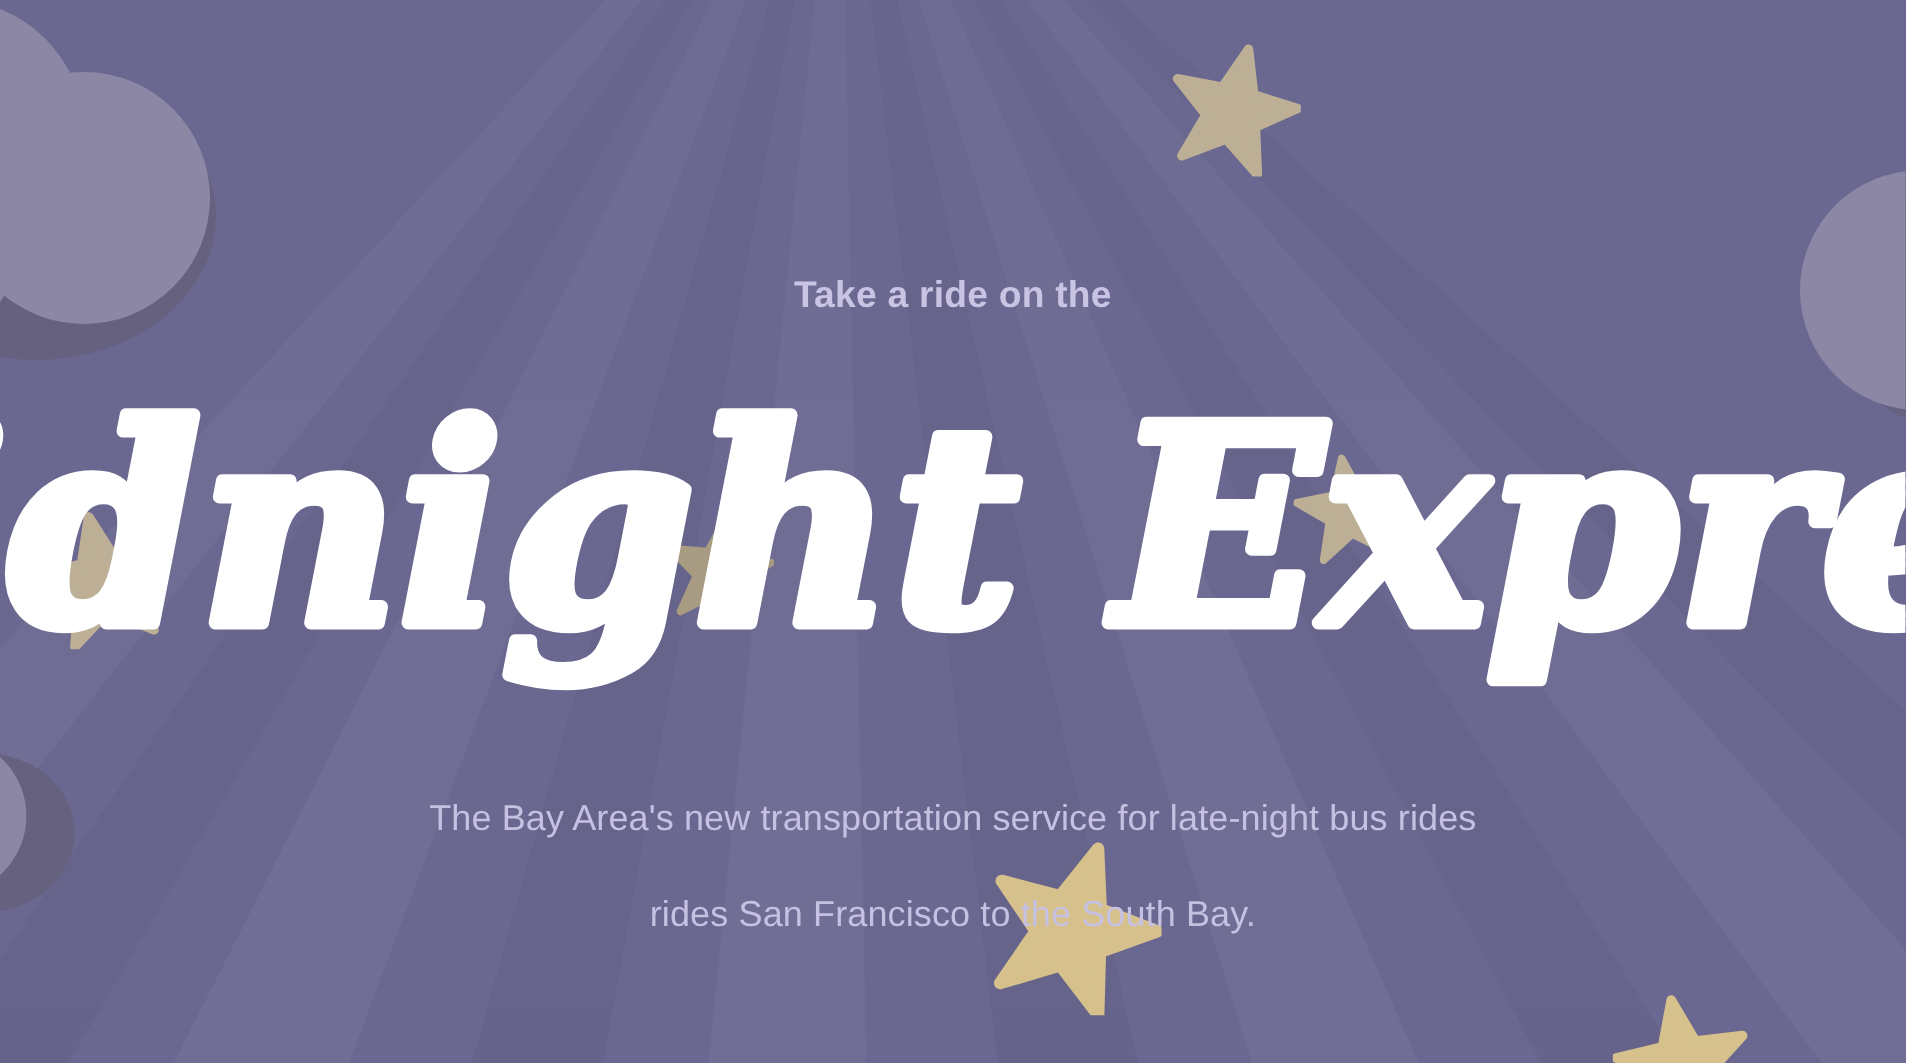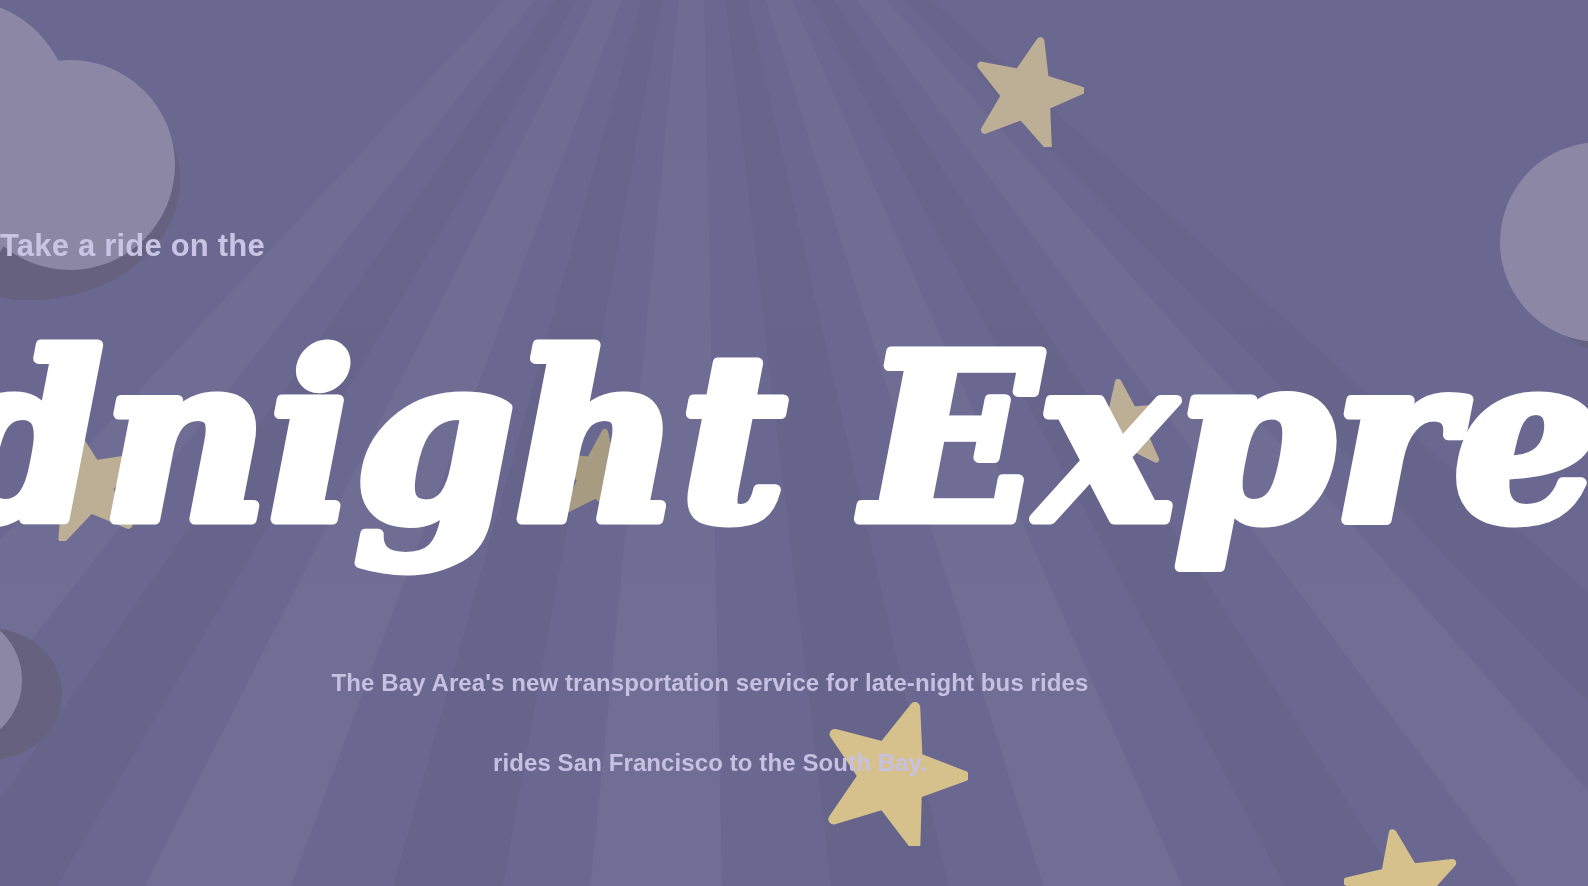--- a/index.html
+++ b/index.html
@@ -48,20 +48,21 @@
     pointer-events:none;
   }
 
   
   #content {
     position:absolute;
     left:0; top:0;
     width:1588px; height:886px;
     display:flex;
     flex-direction:column;
+    align-items:center;
     z-index:5;
   }
 
   #eyebrow {
     margin-top:230px;
     font-size:31px;
     font-weight:700;
     letter-spacing:.2px;
     color:#C9C4E4;
     line-height:1;
@@ -77,22 +78,22 @@
     height:300px;
     width:1460px;
     position:relative;
   }
   #title svg { display:block; width:100%; height:100%; overflow:visible; }
 
   #subtitle {
     margin-top:34px;
     width:1420px;
     text-align:center;
-    font-size:24px;
-    font-weight:700;
+    font-size:30px;
+    font-weight:400;
     color:#C6C1E2;
     line-height:80px;
     letter-spacing:.1px;
   }
   #subtitle .line { display:block; }
 </style>
 </head>
 <body>
 
 <div id="hero">

